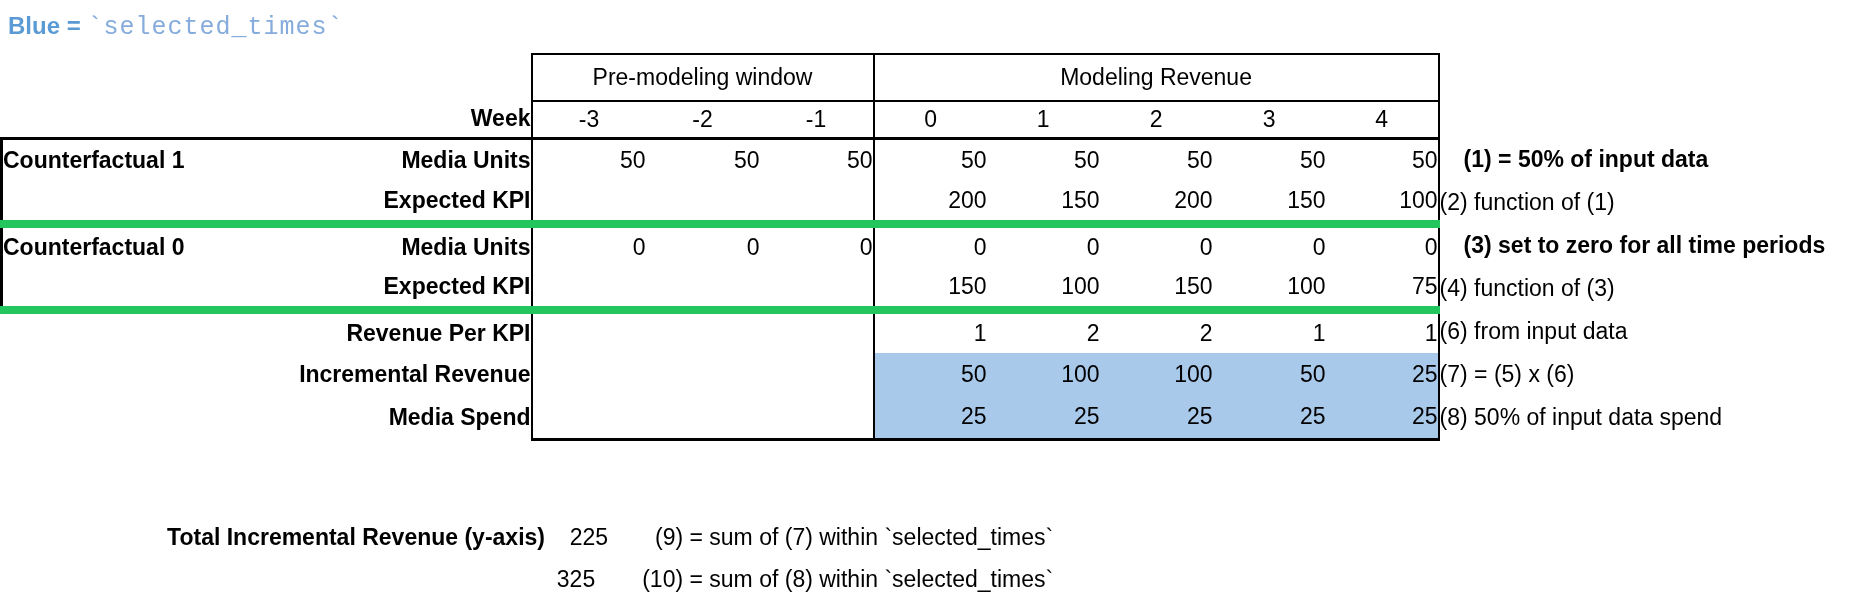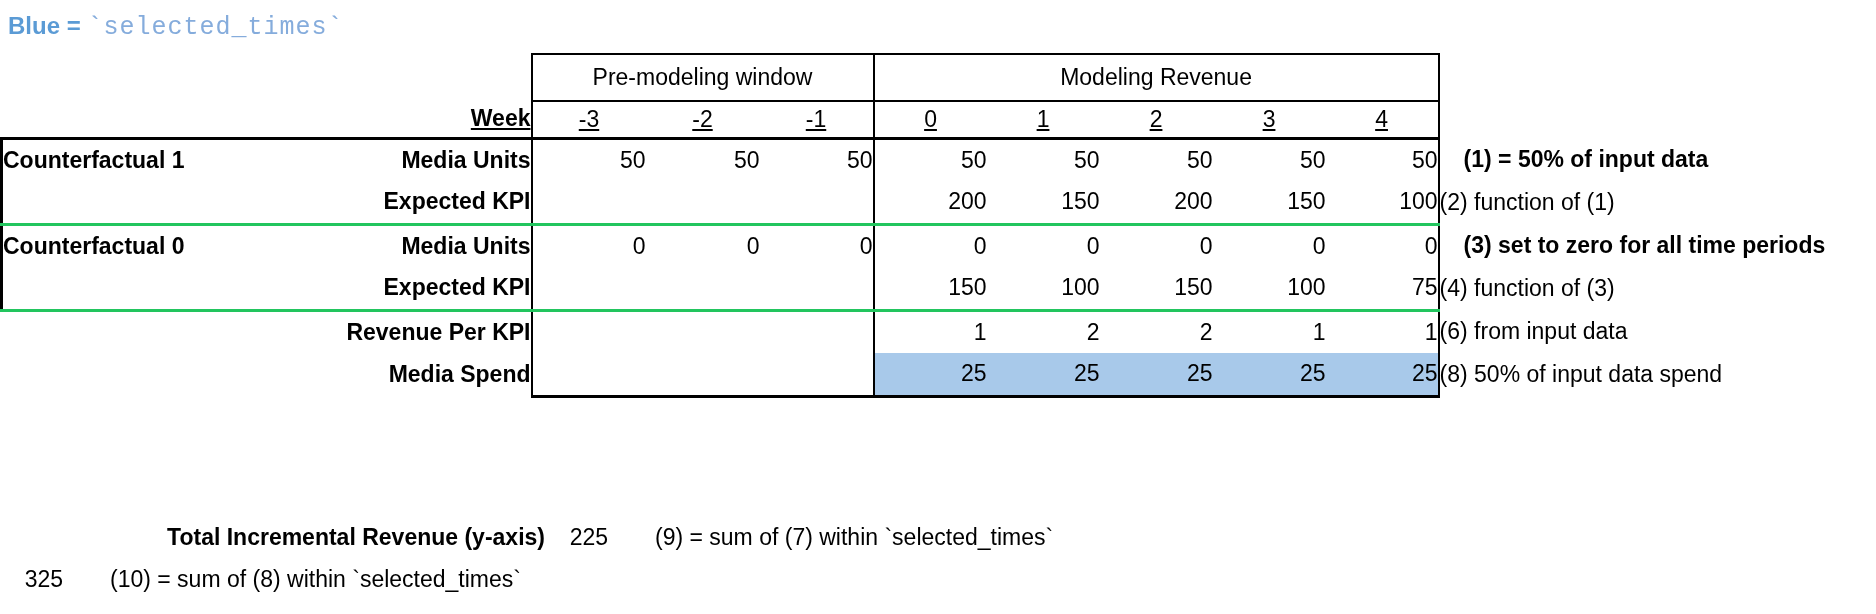--- a/index.html
+++ b/index.html
@@ -11,39 +11,39 @@
   .legend{position:absolute;left:8px;top:12px;font-size:24px;white-space:nowrap;}
   .legend-label{color:#5b9bd5;font-weight:700;margin-top:42px;}
   .legend-code{color:#85acdc;font-family:"Liberation Mono",monospace;font-size:25px;letter-spacing:1px;}
   
   table.cf{
     position:absolute;left:0;top:53px;border-collapse:collapse;table-layout:fixed;
     width:1875px;font-size:23px;
   }
   table.cf td,table.cf th{padding:0;vertical-align:middle;overflow:hidden;white-space:nowrap;}
   tr.hdr-row{height:47px;}
-  tr.week-row{height:37px;text-decoration:underline;}
+  tr.week-row{height:37px;}
   tr.data-row{height:43px;}
   .win-hdr{border:2px solid #000;font-weight:400;text-align:center;margin-top:32px;}
   .grp{text-align:left;padding-left:10px;font-weight:700;}
   .lbl{text-align:right;padding-right:6px;font-weight:700;}
   .num{text-align:right;padding-right:16px;}
   .wk-num{text-align:center;}
   .note{text-align:left;padding-left:8px;}
   .note.b{font-weight:700;padding-left:24px;}
   .vl{border-left:2px solid #000;}
   .vr{border-right:2px solid #000;}
   .blk-l{border-left:3px solid #000;}
   tr.week-row td:not(.note){border-bottom:3px solid #000;}
-  tr.blk-end td:not(.note){border-bottom:3px solid #22c55e;}
+  tr.blk-end td:not(.note){border-bottom:8px solid #22c55e;}
   tr.tbl-end td.num{border-bottom:3px solid #000;}
   .hl{background:#a8c9ea;}
   
   .totals{position:absolute;left:0;top:516px;font-size:23px;}
-  .trow{display:flex;height:42px;align-items:center;}
+  .trow{display:flex;height:42px;align-items:center;justify-content:flex-end;}
   .tlabel{width:545px;text-align:right;font-weight:700;}
   .tvalue{width:63px;text-align:right;}
   .tnote{margin-left:47px;white-space:nowrap;}
 </style>
 </head>
 <body>
 
 <div class="legend">
   <span class="legend-label" style="color: rgb(91, 155, 213);">Blue =</span>
   <span class="legend-code" style="color: rgb(133, 172, 220);">`selected_times`</span>
@@ -142,20 +142,33 @@
         <td class="num vl"></td>
         <td class="num"></td>
         <td class="num"></td>
         <td class="num vl">1</td>
         <td class="num">2</td>
         <td class="num">2</td>
         <td class="num">1</td>
         <td class="num vr">1</td>
         <td class="note">(6) from input data</td>
       </tr>
+      <tr class="data-row">
+        <td class="grp"></td>
+        <td class="lbl">Incremental Revenue</td>
+        <td class="num vl"></td>
+        <td class="num"></td>
+        <td class="num"></td>
+        <td class="num vl hl" style="background: rgb(168, 201, 234);">50</td>
+        <td class="num hl" style="background: rgb(168, 201, 234);">100</td>
+        <td class="num hl" style="background: rgb(168, 201, 234);">100</td>
+        <td class="num hl" style="background: rgb(168, 201, 234);">50</td>
+        <td class="num vr hl" style="background: rgb(168, 201, 234);">25</td>
+        <td class="note">(7) = (5) x (6)</td>
+      </tr>
       <tr class="data-row tbl-end">
         <td class="grp"></td>
         <td class="lbl">Media Spend</td>
         <td class="num vl"></td>
         <td class="num"></td>
         <td class="num"></td>
         <td class="num vl hl" style="background: rgb(168, 201, 234);">25</td>
         <td class="num hl" style="background: rgb(168, 201, 234);">25</td>
         <td class="num hl" style="background: rgb(168, 201, 234);">25</td>
         <td class="num hl" style="background: rgb(168, 201, 234);">25</td>

